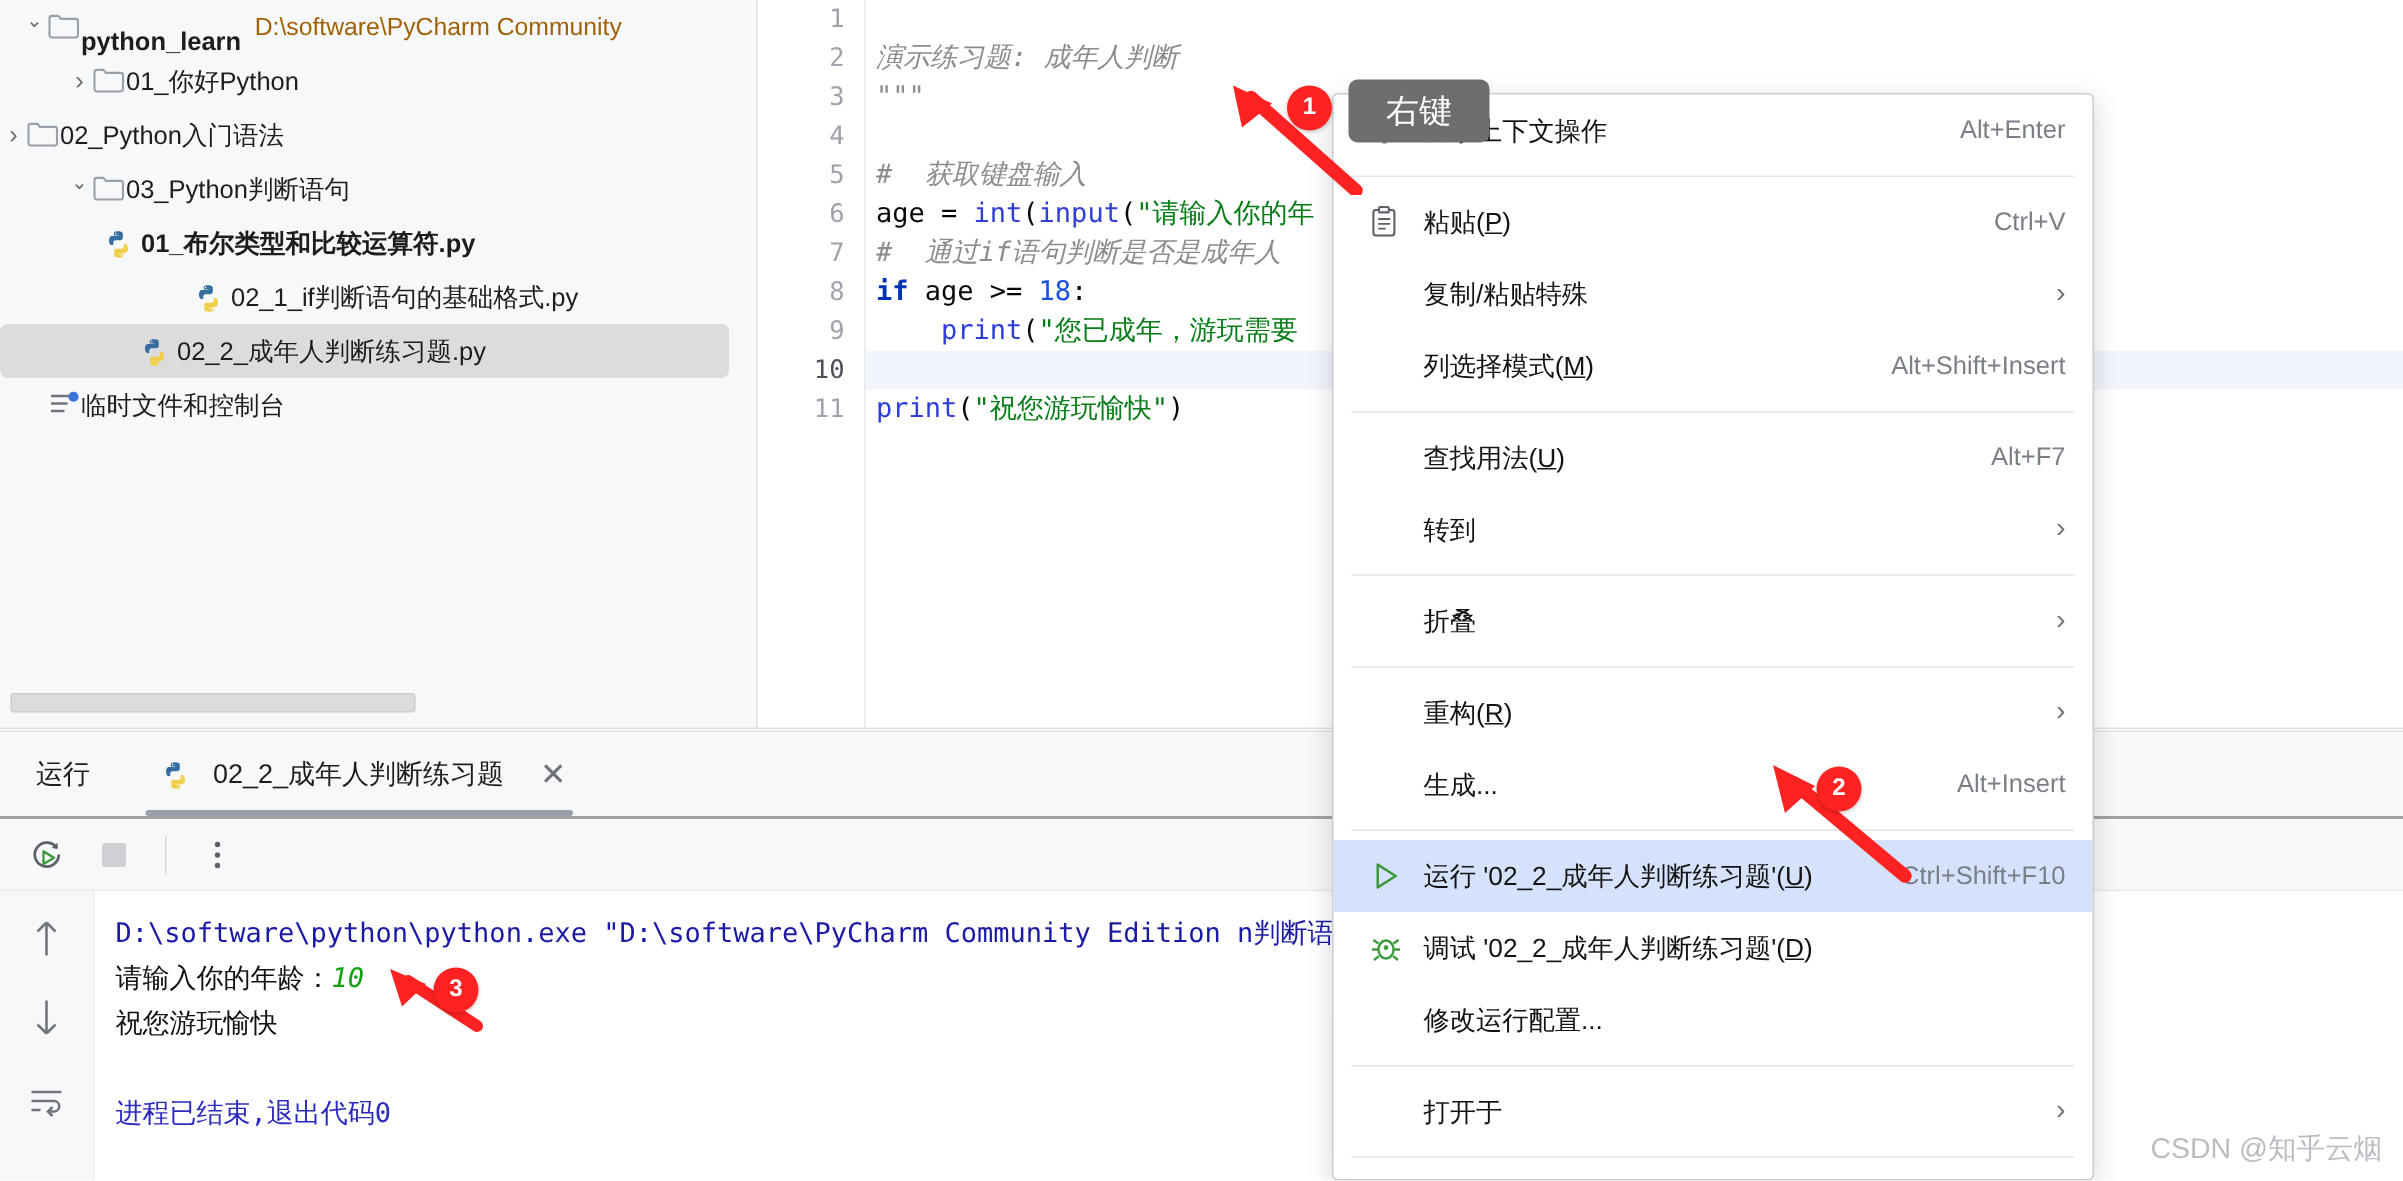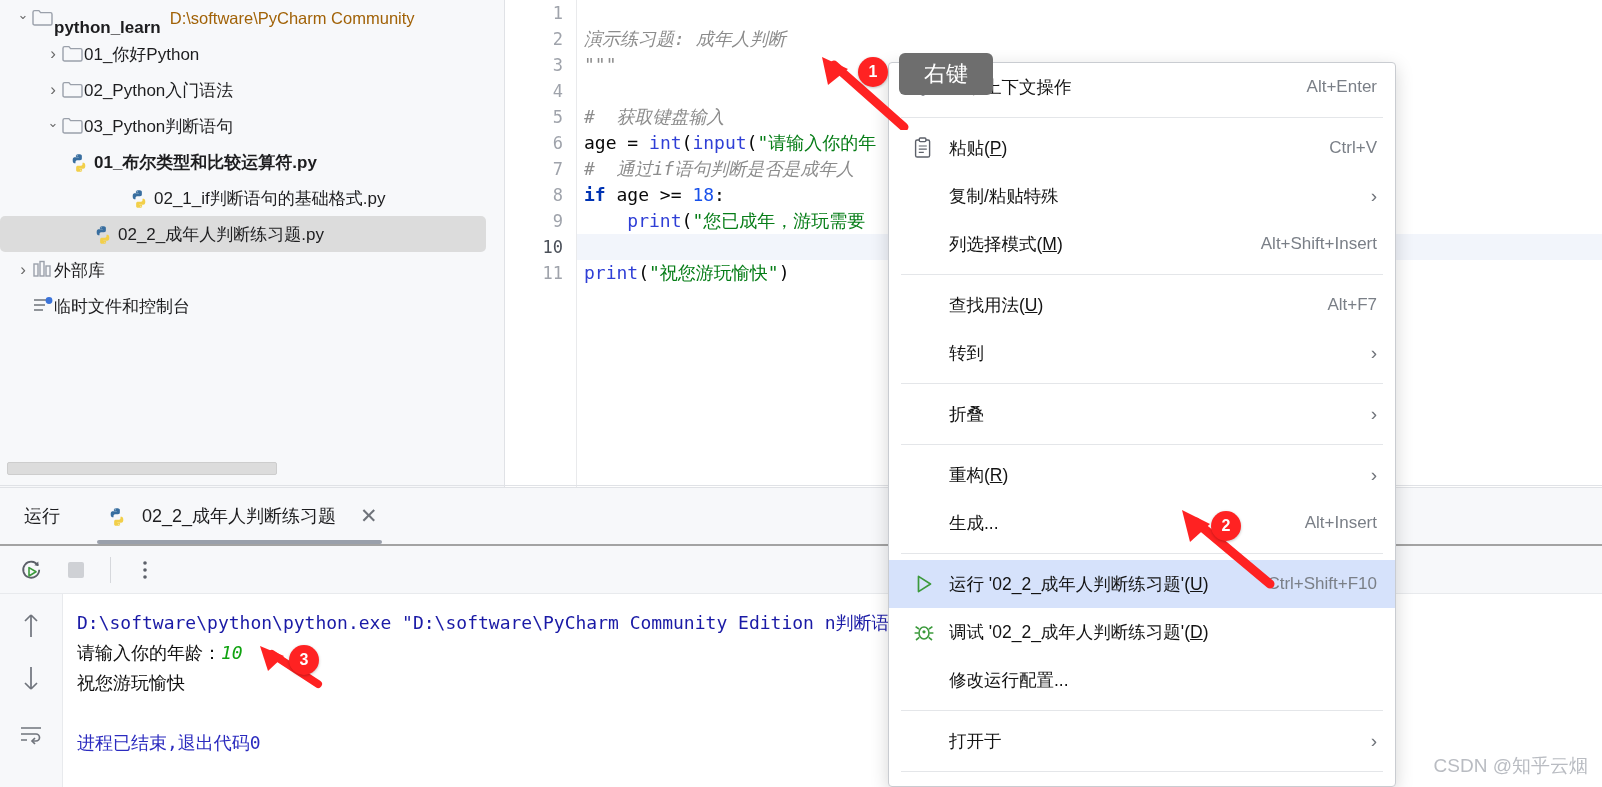--- a/index.html
+++ b/index.html
@@ -172,21 +172,21 @@
           <span class="tree-label bold">python_learn</span>
           <span class="tree-path">D:\software\PyCharm Community</span>
         </div>
         <div class="tree-row" style="padding-left: 44px;">
           <span class="chev right"></span>
           <span class="folder-ic"><svg width="21" height="17" viewBox="0 0 21 17">
               <path d="M1 3.2c0-.9.7-1.6 1.6-1.6h4.3l1.7 2.0h9.8c.9 0 1.6.7 1.6 1.6v9.2c0 .9-.7 1.6-1.6 1.6H2.6c-.9 0-1.6-.7-1.6-1.6z" fill="none" stroke="#9aa0aa" stroke-width="1.4"></path>
             </svg></span>
           <span class="tree-label">01_你好Python</span>
         </div>
-        <div class="tree-row" style="padding-left: 44px;">
+        <div class="tree-row" style="">
           <span class="chev right"></span>
           <span class="folder-ic"><svg width="21" height="17" viewBox="0 0 21 17">
               <path d="M1 3.2c0-.9.7-1.6 1.6-1.6h4.3l1.7 2.0h9.8c.9 0 1.6.7 1.6 1.6v9.2c0 .9-.7 1.6-1.6 1.6H2.6c-.9 0-1.6-.7-1.6-1.6z" fill="none" stroke="#9aa0aa" stroke-width="1.4"></path>
             </svg></span>
           <span class="tree-label">02_Python入门语法</span>
         </div>
         <div class="tree-row" style="padding-left: 44px;">
           <span class="chev down"></span>
           <span class="folder-ic"><svg width="21" height="17" viewBox="0 0 21 17">
               <path d="M1 3.2c0-.9.7-1.6 1.6-1.6h4.3l1.7 2.0h9.8c.9 0 1.6.7 1.6 1.6v9.2c0 .9-.7 1.6-1.6 1.6H2.6c-.9 0-1.6-.7-1.6-1.6z" fill="none" stroke="#9aa0aa" stroke-width="1.4"></path>
@@ -209,29 +209,20 @@
             </svg></span>
           <span class="tree-label">02_1_if判断语句的基础格式.py</span>
         </div>
         <div class="tree-row selected" style="padding-left: 74px;">
           <span class="chev blank"></span>
           <span class="py-ic"><svg width="22" height="22" viewBox="0 0 22 22">
               <path d="M10.8 2.2c-3.1 0-2.9 1.35-2.9 1.35l0 1.4h3v.42H6.7s-2.0-.23-2.0 2.93c0 3.17 1.75 3.05 1.75 3.05h1.05v-1.46s-.06-1.75 1.72-1.75h2.98s1.66.03 1.66-1.6V3.85S14.12 2.2 10.8 2.2zM9.14 3.15a.54.54 0 110 1.08.54.54 0 010-1.08z" fill="#386e9f"></path>
               <path d="M11.2 19.8c3.1 0 2.9-1.35 2.9-1.35v-1.4h-3v-.42h4.2s2.0.23 2.0-2.93c0-3.17-1.75-3.05-1.75-3.05h-1.05v1.46s.06 1.75-1.72 1.75H9.8s-1.66-.03-1.66 1.6v2.69s-.26 1.65 3.06 1.65zm1.66-.95a.54.54 0 110-1.08.54.54 0 010 1.08z" fill="#f2cf49"></path>
             </svg></span>
           <span class="tree-label">02_2_成年人判断练习题.py</span>
-        </div>
-        <div class="tree-row" style="padding-left: 14px;">
-          <span class="chev right"></span>
-          <span class="folder-ic"><svg width="21" height="19" viewBox="0 0 21 19">
-              <rect x="2" y="4" width="4" height="12" fill="none" stroke="#9aa0aa" stroke-width="1.4"></rect>
-              <rect x="8" y="1.5" width="4" height="14.5" fill="none" stroke="#9aa0aa" stroke-width="1.4"></rect>
-              <rect x="14" y="6" width="4" height="10" fill="none" stroke="#9aa0aa" stroke-width="1.4"></rect>
-            </svg></span>
-          <span class="tree-label">外部库</span>
         </div>
         <div class="tree-row" style="padding-left: 14px;">
           <span class="chev blank"></span>
           <span class="folder-ic"><svg width="22" height="19" viewBox="0 0 22 19">
               <path d="M2 4h13M2 9h11M2 14h9" stroke="#6f737a" stroke-width="1.7" fill="none"></path>
               <circle cx="17" cy="4.5" r="3.4" fill="#3b73d9"></circle>
             </svg></span>
           <span class="tree-label">临时文件和控制台</span>
         </div>
       </div>

